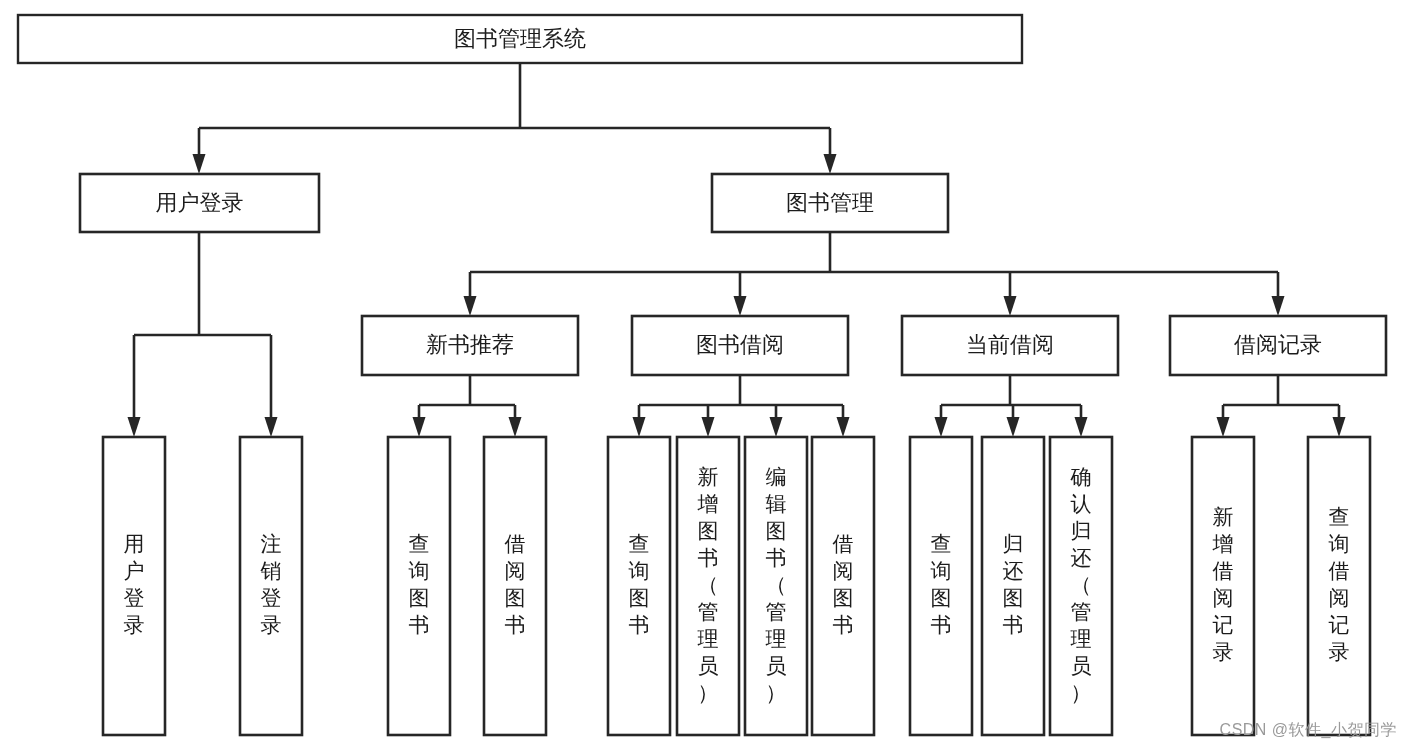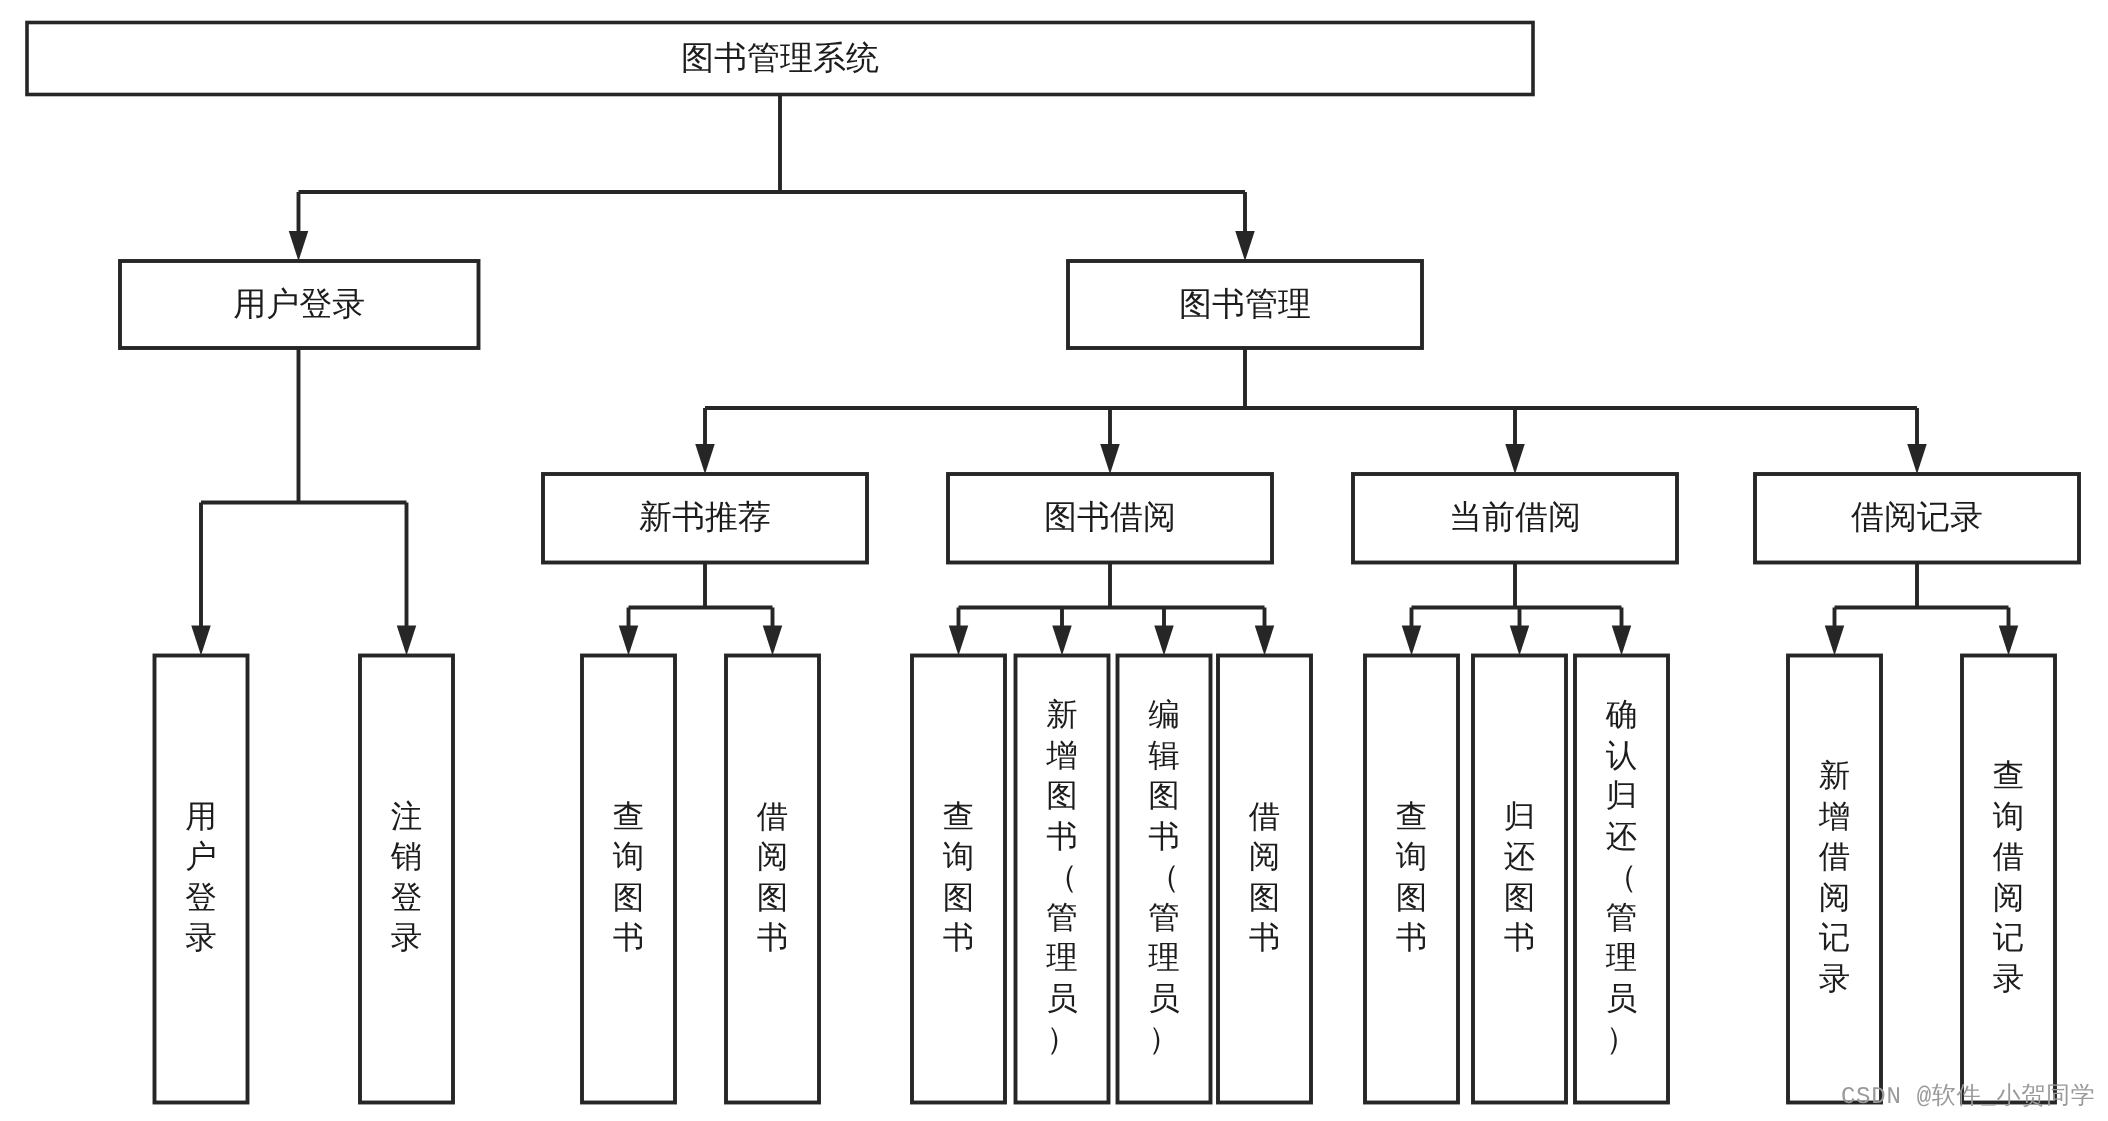--- a/index.html
+++ b/index.html
@@ -51,21 +51,21 @@
     text-anchor: middle;
     dominant-baseline: middle;
   }
   .node-label.vertical {
     font-size: 21px;
   }
   .watermark {
     position: absolute;
     right: 8px;
     bottom: 6px;
-    font-family: Liberation Mono, monospace;
+    font-family: Liberation Sans, sans-serif;
     font-size: 16px;
     color: #9a9a9a;
     letter-spacing: 0.5px;
     white-space: nowrap;
     pointer-events: none;
   }
 </style>
 </head>
 <body>
 

